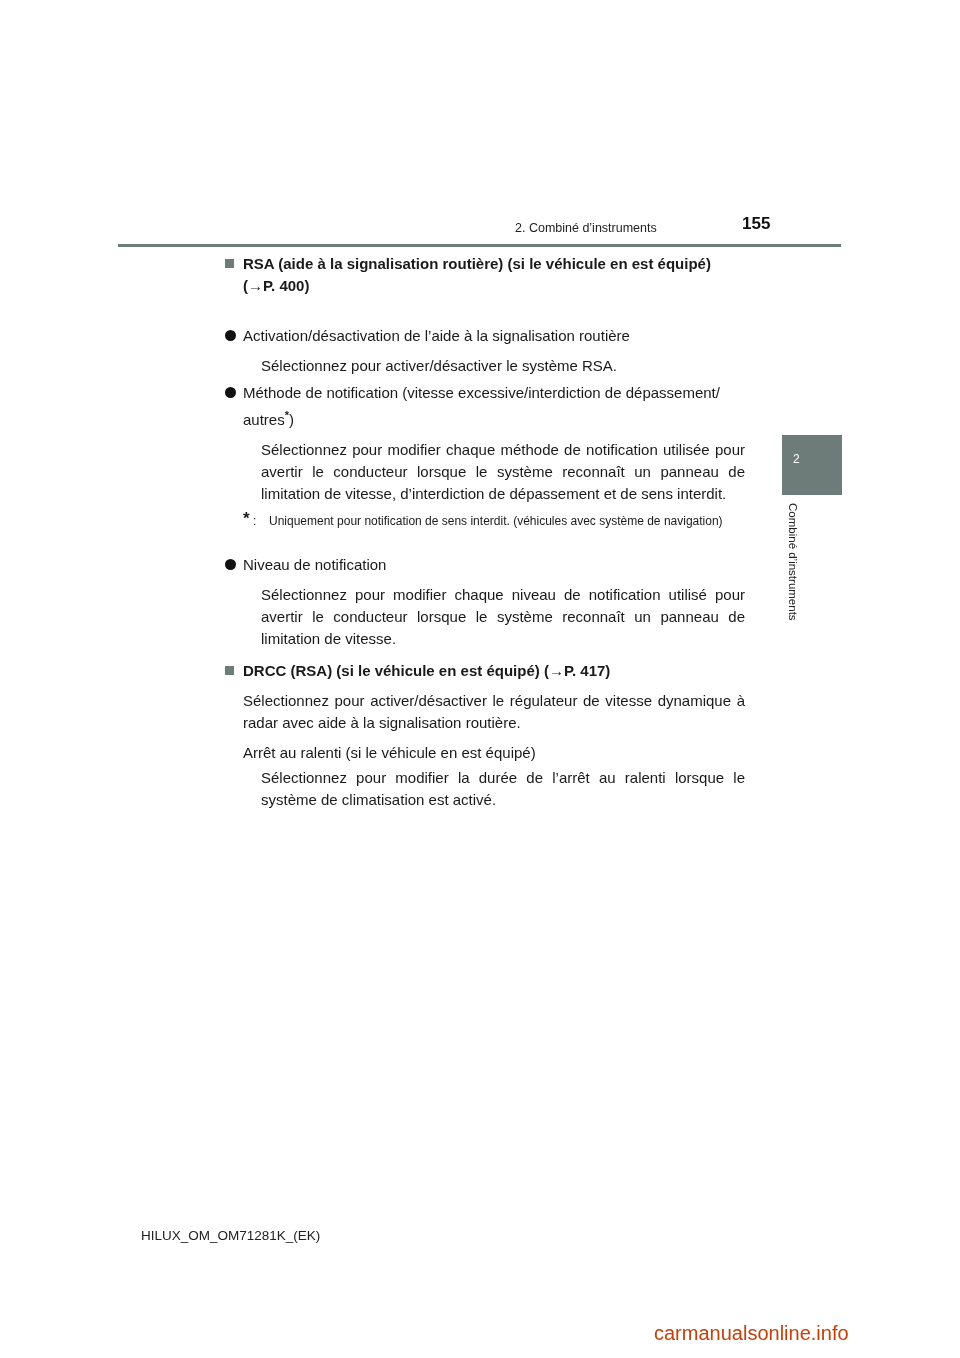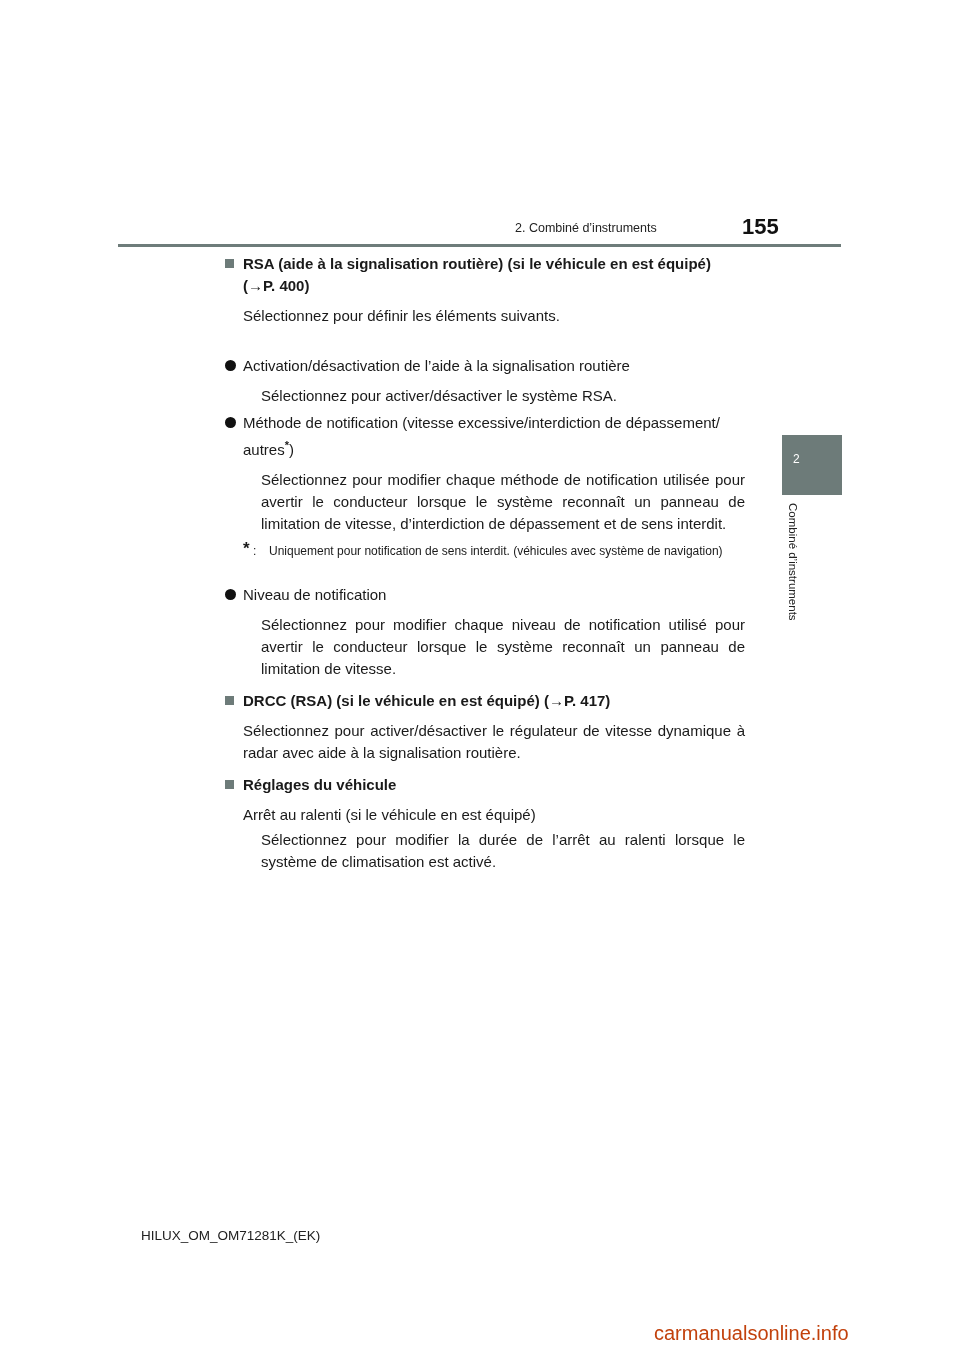--- a/index.html
+++ b/index.html
@@ -1,20 +1,20 @@
 <!DOCTYPE html>
 <html><head>
 <meta charset="utf-8">
 <style>
   html, body { margin: 0; padding: 0; background: #ffffff; }
   body { width: 960px; height: 1358px; position: relative; overflow: hidden;
          font-family: "Liberation Sans", sans-serif; color: #1a1a1a; }
 
   .header-section { position: absolute; left: 515px; top: 221px; font-size: 12.5px; color: #222; text-align: center; }
-  .header-page { position: absolute; left: 742px; top: 214px; font-size: 22px; font-weight: bold; color: #111; }
+  .header-page { position: absolute; left: 742px; top: 214px; font-size: 17px; font-weight: bold; color: #111; }
   .header-rule { position: absolute; left: 118px; top: 244px; width: 723px; height: 3px; background: #6e7c7a; }
 
   .side-tab { position: absolute; left: 782px; top: 435px; width: 60px; height: 60px; background: #6d7b79; }
   .side-tab-num { position: absolute; left: 11px; top: 17px; color: #ffffff; font-size: 12px; }
   .side-label { position: absolute; left: 787px; top: 503px; font-size: 11.5px; color: #222;
                 writing-mode: vertical-rl; white-space: nowrap; }
 
   .content { position: absolute; left: 225px; top: 253px; width: 520px; font-size: 15px; line-height: 22px; }
   .heading { position: relative; font-weight: bold; padding-left: 18px; text-align: justify; text-align-last: left; }
   .sq { position: absolute; left: 0; top: 6px; width: 9px; height: 9px; background: #6d7b79; }
@@ -47,21 +47,20 @@
 </div>
 <div class="side-label">Combiné d’instruments</div>
 
 <div class="content">
 
   <div class="heading">
     <span class="sq"></span>
     <span>RSA (aide à la signalisation routière) (si le véhicule en est équipé)</span>
     <span class="heading-line2">(→P. 400)</span>
   </div>
-  <div class="para">Sélectionnez pour définir les éléments suivants.</div>
 
   <div class="bullet">
     <span class="dot"></span>
     <span class="bullet-text" style="padding-left:0">Activation/désactivation de l’aide à la signalisation routière</span>
   </div>
   <div class="sub-para">Sélectionnez pour activer/désactiver le système RSA.</div>
 
   <div class="bullet">
     <span class="dot"></span>
     <span><span>Méthode de notification (vitesse excessive/interdiction de dépassement/ autres</span><sup class="star">*</sup><span>)</span></span>
@@ -79,22 +78,18 @@
     <span>Niveau de notification</span>
   </div>
   <div class="sub-para">Sélectionnez pour modifier chaque niveau de notification utilisé pour avertir le conducteur lorsque le système reconnaît un panneau de limitation de vitesse.</div>
 
   <div class="heading gap">
     <span class="sq"></span>
     <span>DRCC (RSA) (si le véhicule en est équipé) (→P. 417)</span>
   </div>
   <div class="para">Sélectionnez pour activer/désactiver le régulateur de vitesse dynamique à radar avec aide à la signalisation routière.</div>
 
-  <div class="heading gap">
-    <span class="sq"></span>
-    <span>Réglages du véhicule</span>
-  </div>
   <div class="para">Arrêt au ralenti (si le véhicule en est équipé)</div>
   <div class="indent-deep">Sélectionnez pour modifier la durée de l’arrêt au ralenti lorsque le système de climatisation est activé.</div>
 </div>
 
 <div class="footer-code">HILUX_OM_OM71281K_(EK)</div>
 <div class="watermark">carmanualsonline.info</div>
 
 </body></html>

